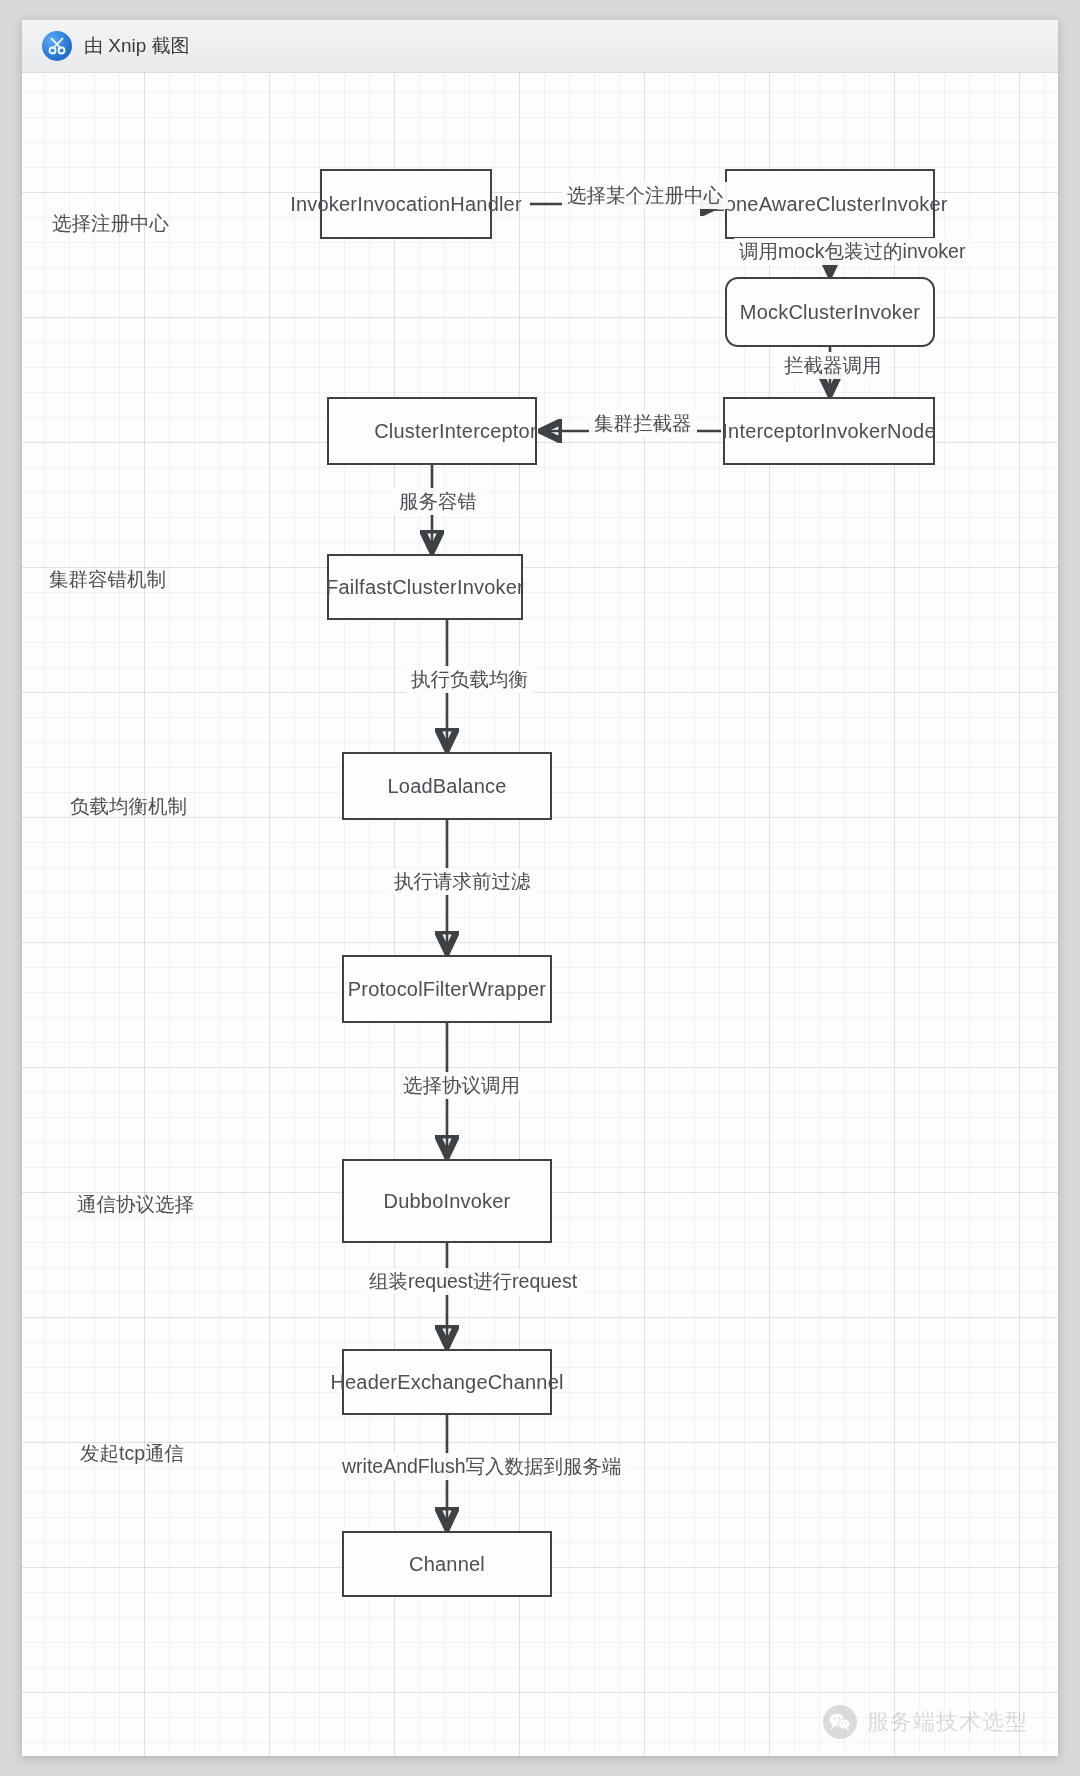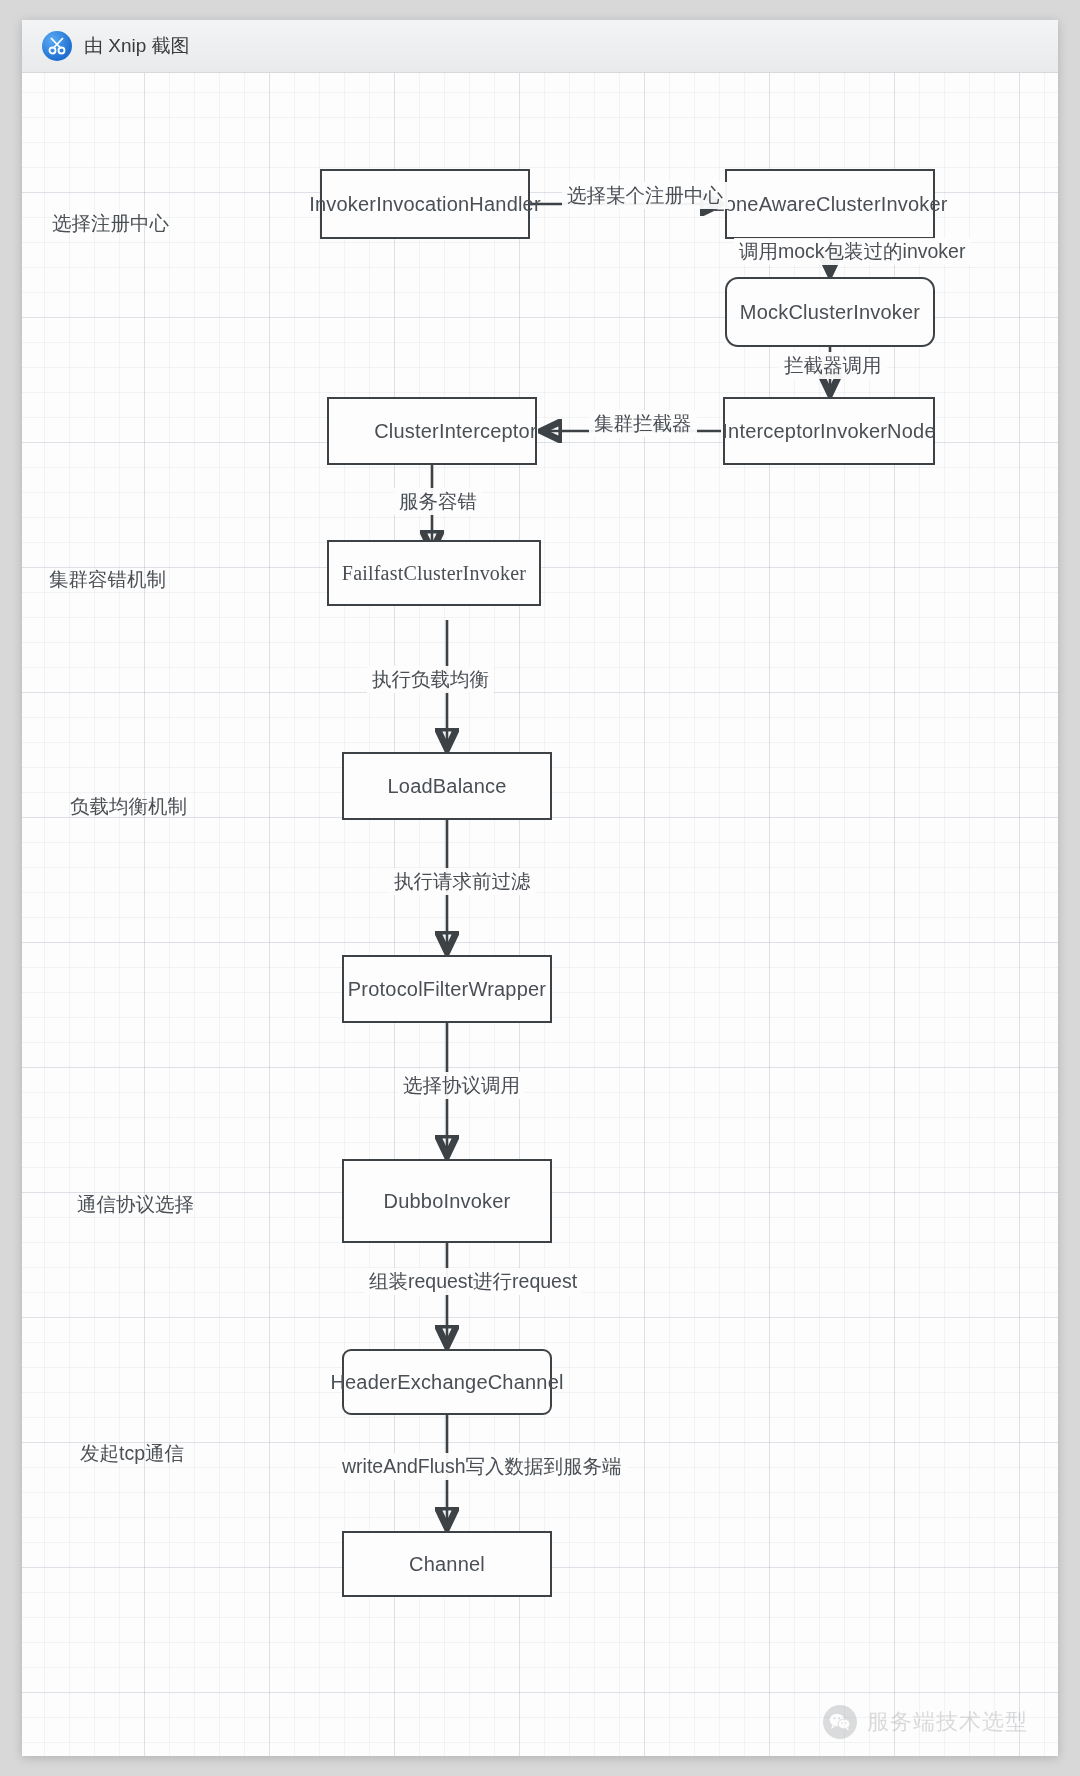--- a/index.html
+++ b/index.html
@@ -106,60 +106,60 @@
 
       <line x1="425" y1="1342" x2="425" y2="1454" marker-end="url(#ah)"></line>
     </svg>
 
     <div class="stage-label" style="left:30px;top:137px;">选择注册中心</div>
     <div class="stage-label" style="left:27px;top:493px;">集群容错机制</div>
     <div class="stage-label" style="left:48px;top:720px;">负载均衡机制</div>
     <div class="stage-label" style="left:55px;top:1118px;">通信协议选择</div>
     <div class="stage-label" style="left:58px;top:1367px;">发起tcp通信</div>
 
-    <div class="node" style="left:298px;top:96px;width:210px;height:70px;">
+    <div class="node" style="left:298px;top:96px;width:172px;height:70px;">
         <span>InvokerInvocationHandler</span>
       </div>
     <div class="node" style="left:703px;top:96px;width:210px;height:70px;">
         <span>ZoneAwareClusterInvoker</span>
       </div>
     <div class="node" style="left:703px;top:204px;width:210px;height:70px;border-radius:13px;">
         <span>MockClusterInvoker</span>
       </div>
     <div class="node" style="left:701px;top:324px;width:212px;height:68px;">
         <span>InterceptorInvokerNode</span>
       </div>
     <div class="node" style="left:305px;top:324px;width:210px;height:68px;padding-left:47px;">
         <span>ClusterInterceptor</span>
       </div>
-    <div class="node" style="left:305px;top:467px;width:214px;height:66px;font-family:Liberation Serif, serif;">
+    <div class="node" style="left:305px;top:481px;width:196px;height:66px;">
         <span>FailfastClusterInvoker</span>
       </div>
     <div class="node" style="left:320px;top:679px;width:210px;height:68px;">
         <span>LoadBalance</span>
       </div>
     <div class="node" style="left:320px;top:882px;width:210px;height:68px;">
         <span>ProtocolFilterWrapper</span>
       </div>
     <div class="node" style="left:320px;top:1086px;width:210px;height:84px;">
         <span>DubboInvoker</span>
       </div>
-    <div class="node" style="left:320px;top:1276px;width:210px;height:66px;border-radius:9px;">
+    <div class="node" style="left:320px;top:1276px;width:210px;height:66px;">
         <span>HeaderExchangeChannel</span>
       </div>
     <div class="node" style="left:320px;top:1458px;width:210px;height:66px;">
         <span>Channel</span>
       </div>
 
     <div class="edge-label" style="left:540px;top:109px;">选择某个注册中心</div>
     <div class="edge-label" style="left:712px;top:165px;">调用mock包装过的invoker</div>
     <div class="edge-label" style="left:757px;top:279px;">拦截器调用</div>
     <div class="edge-label" style="left:567px;top:337px;">集群拦截器</div>
     <div class="edge-label" style="left:372px;top:415px;">服务容错</div>
-    <div class="edge-label" style="left:345px;top:593px;">执行负载均衡</div>
+    <div class="edge-label" style="left:384px;top:593px;">执行负载均衡</div>
     <div class="edge-label" style="left:367px;top:795px;">执行请求前过滤</div>
     <div class="edge-label" style="left:376px;top:999px;">选择协议调用</div>
     <div class="edge-label" style="left:342px;top:1195px;">组装request进行request</div>
     <div class="edge-label" style="left:315px;top:1380px;">writeAndFlush写入数据到服务端</div>
 
     <div class="wm">
       <span class="wm-logo">
         <svg width="22" height="18" viewBox="0 0 22 18">
           <ellipse cx="8" cy="7" rx="7.4" ry="6.2" fill="#fff"></ellipse>
           <path d="M3.5 12 L2 16 L6 13.6 z" fill="#fff"></path>

